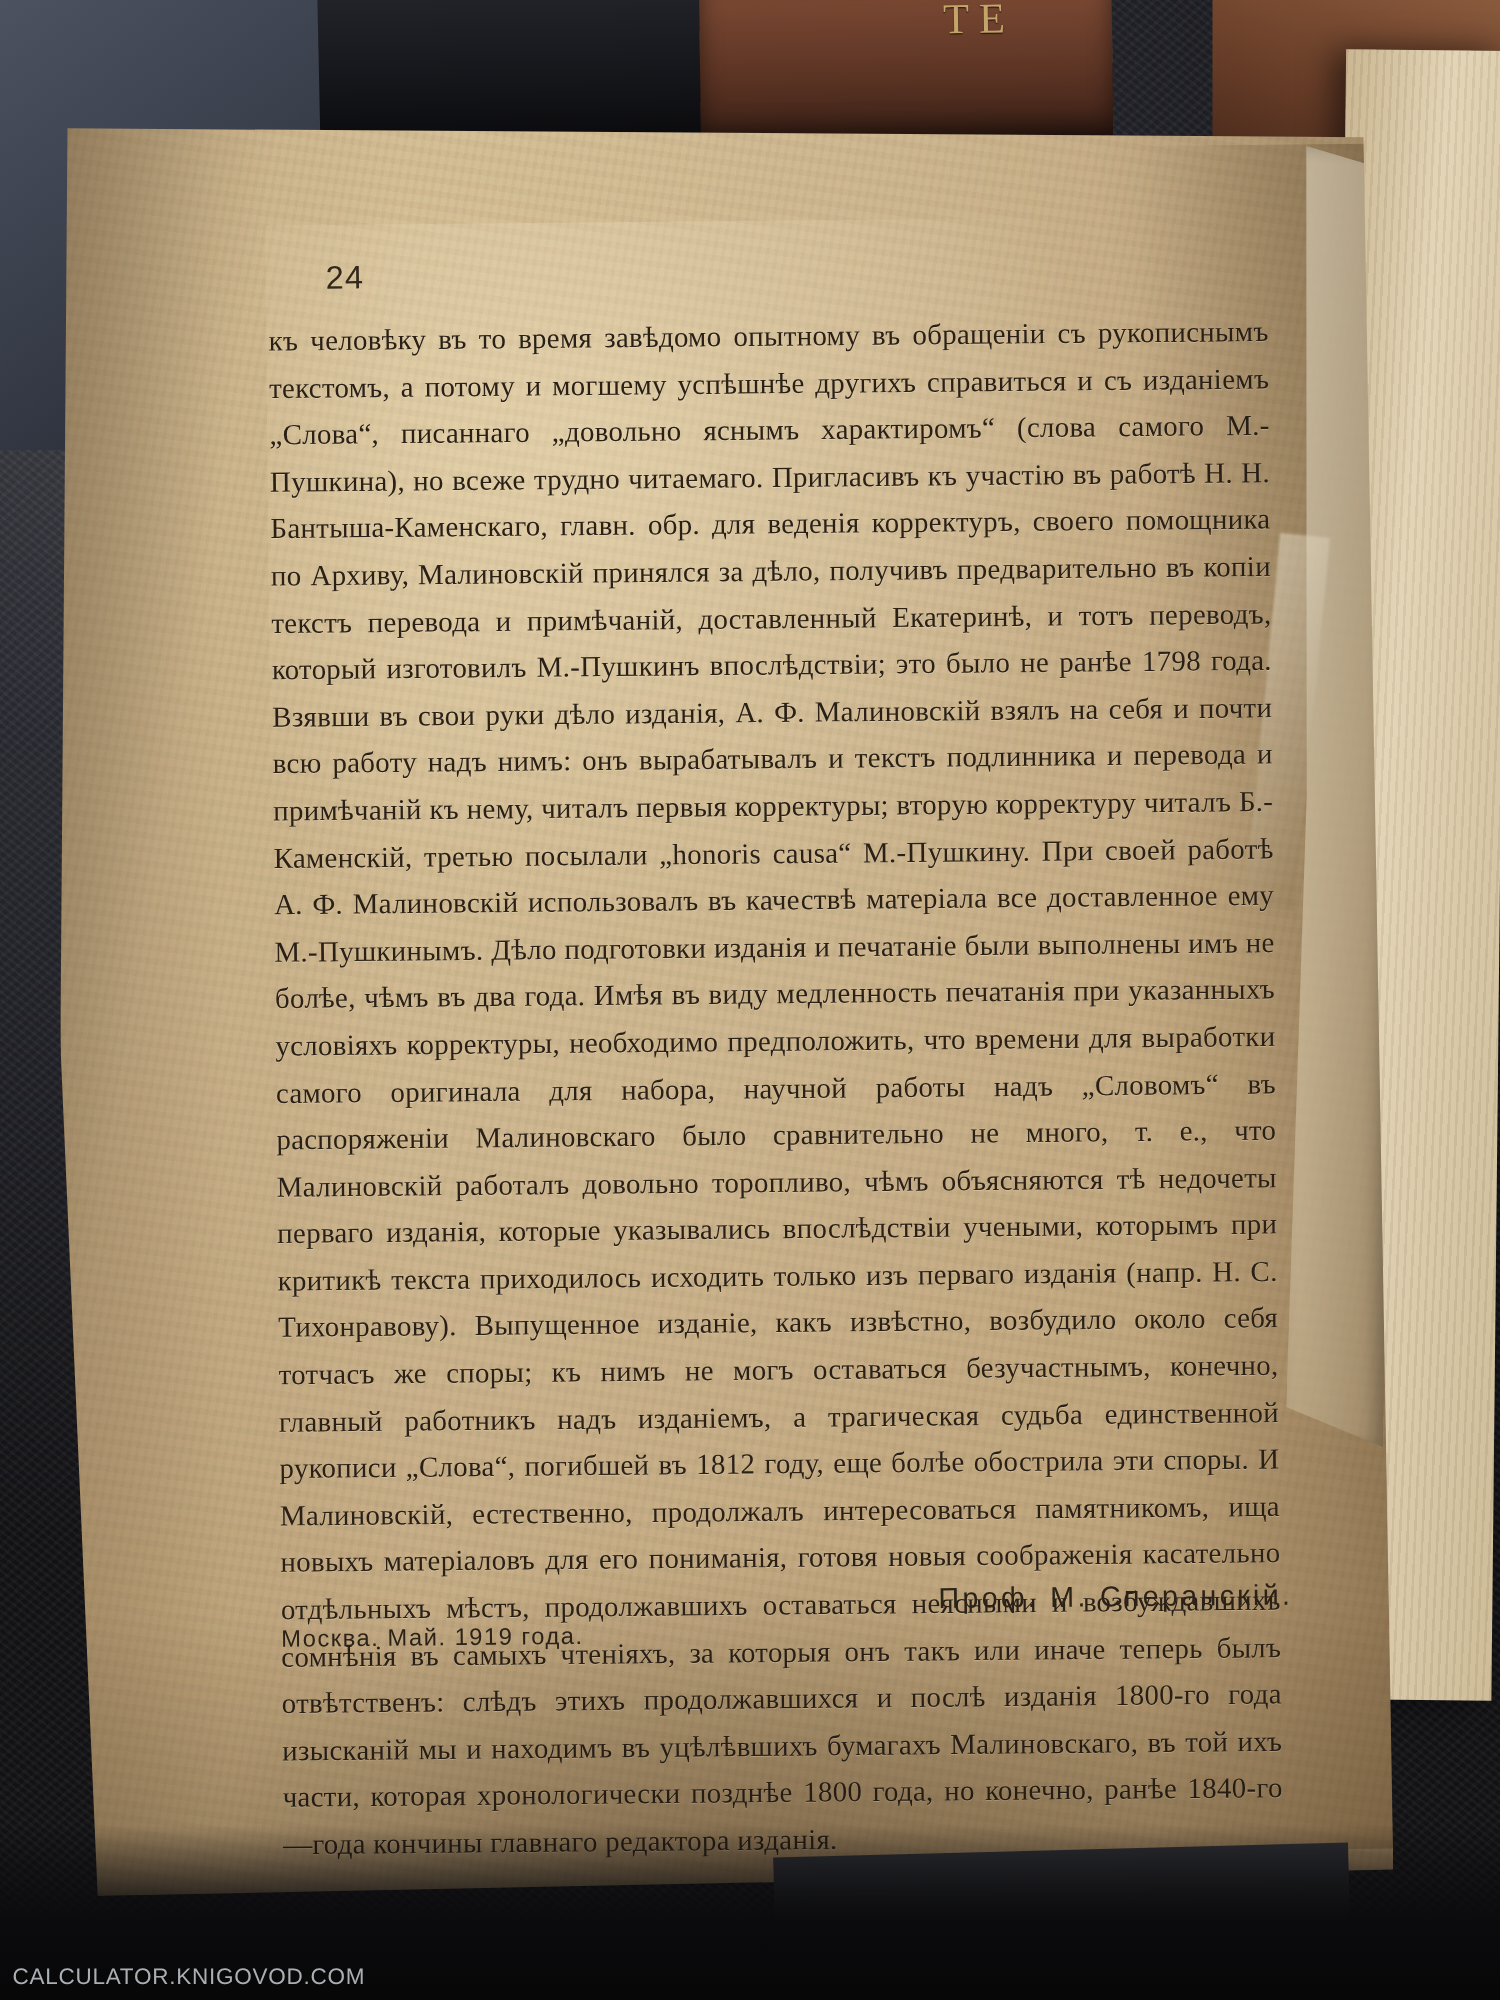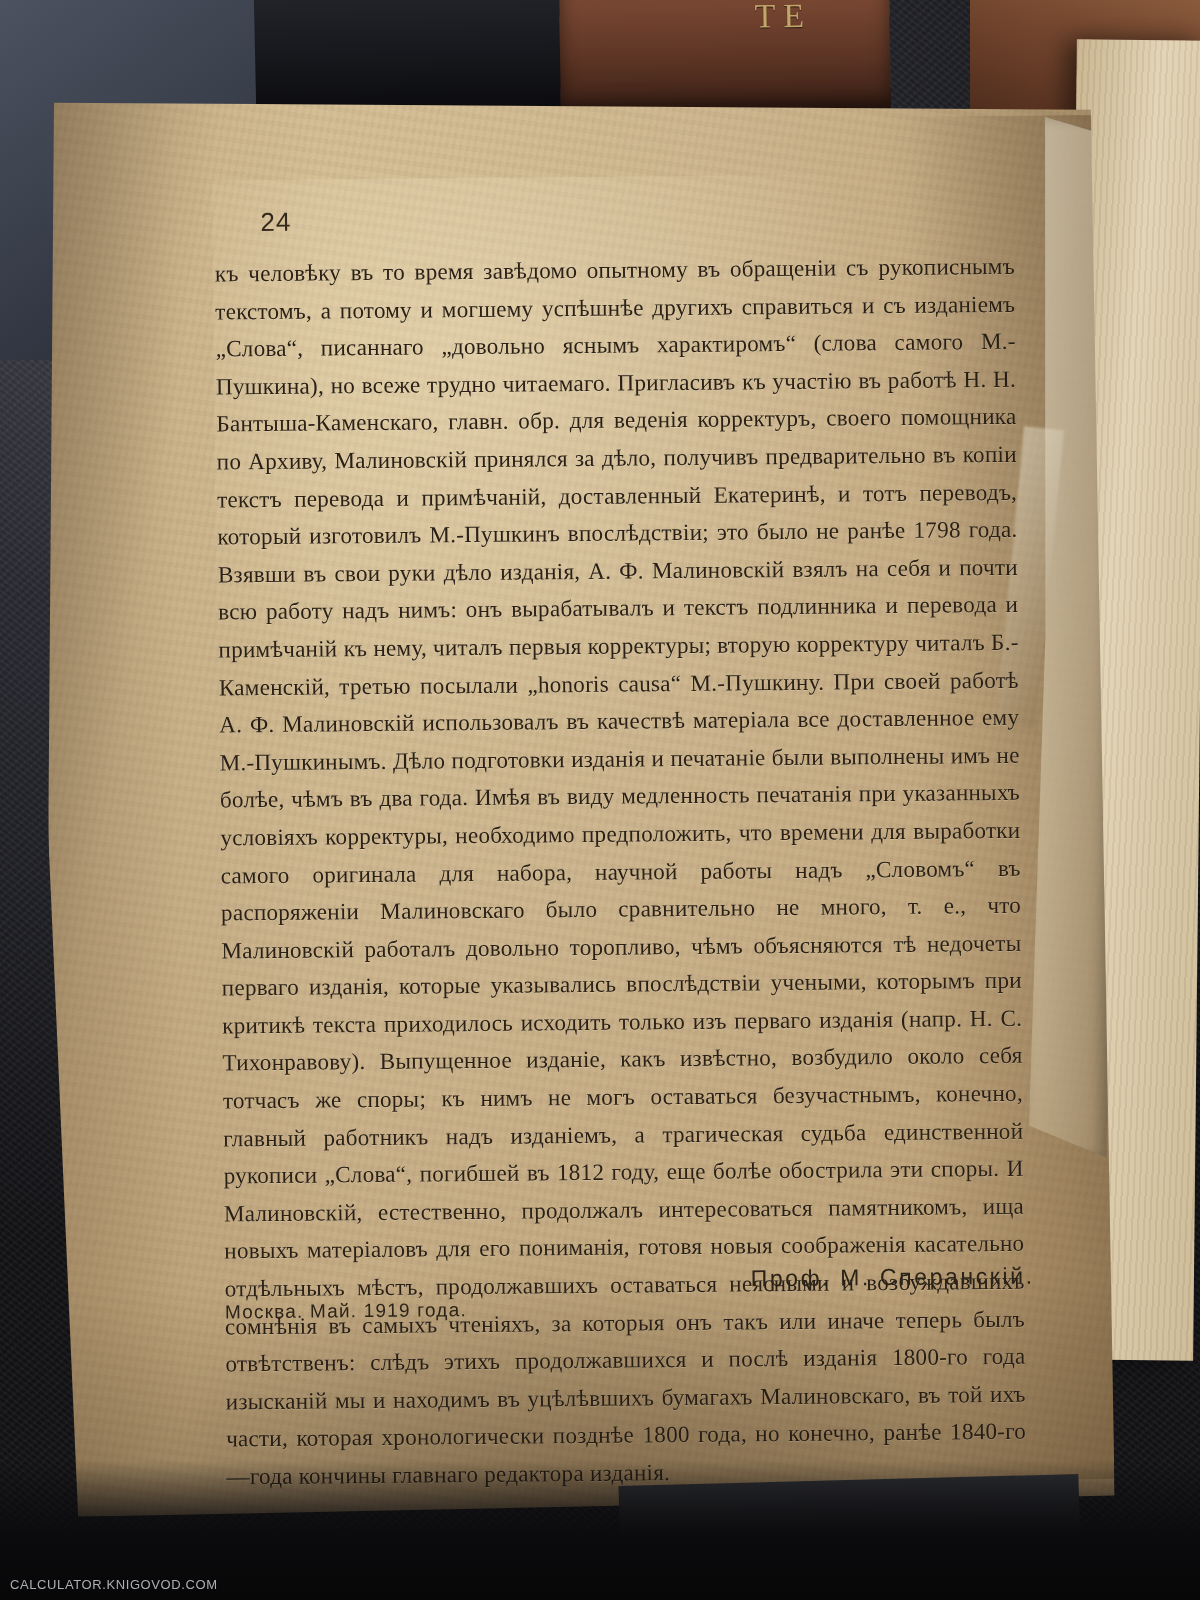--- a/index.html
+++ b/index.html
@@ -203,21 +203,21 @@
     mix-blend-mode: multiply;
   }
 
   
   .watermark {
     position: absolute;
     left: 10px;
     bottom: 8px;
     color: #b9bdc2;
     font-family: "Liberation Sans", sans-serif;
-    font-size: 13px;
+    font-size: 18px;
     letter-spacing: .6px;
     opacity: .92;
     z-index: 40;
   }
 </style>
 </head>
 <body>
 
 <div class="photo">
   <div class="desk-tex"></div>

